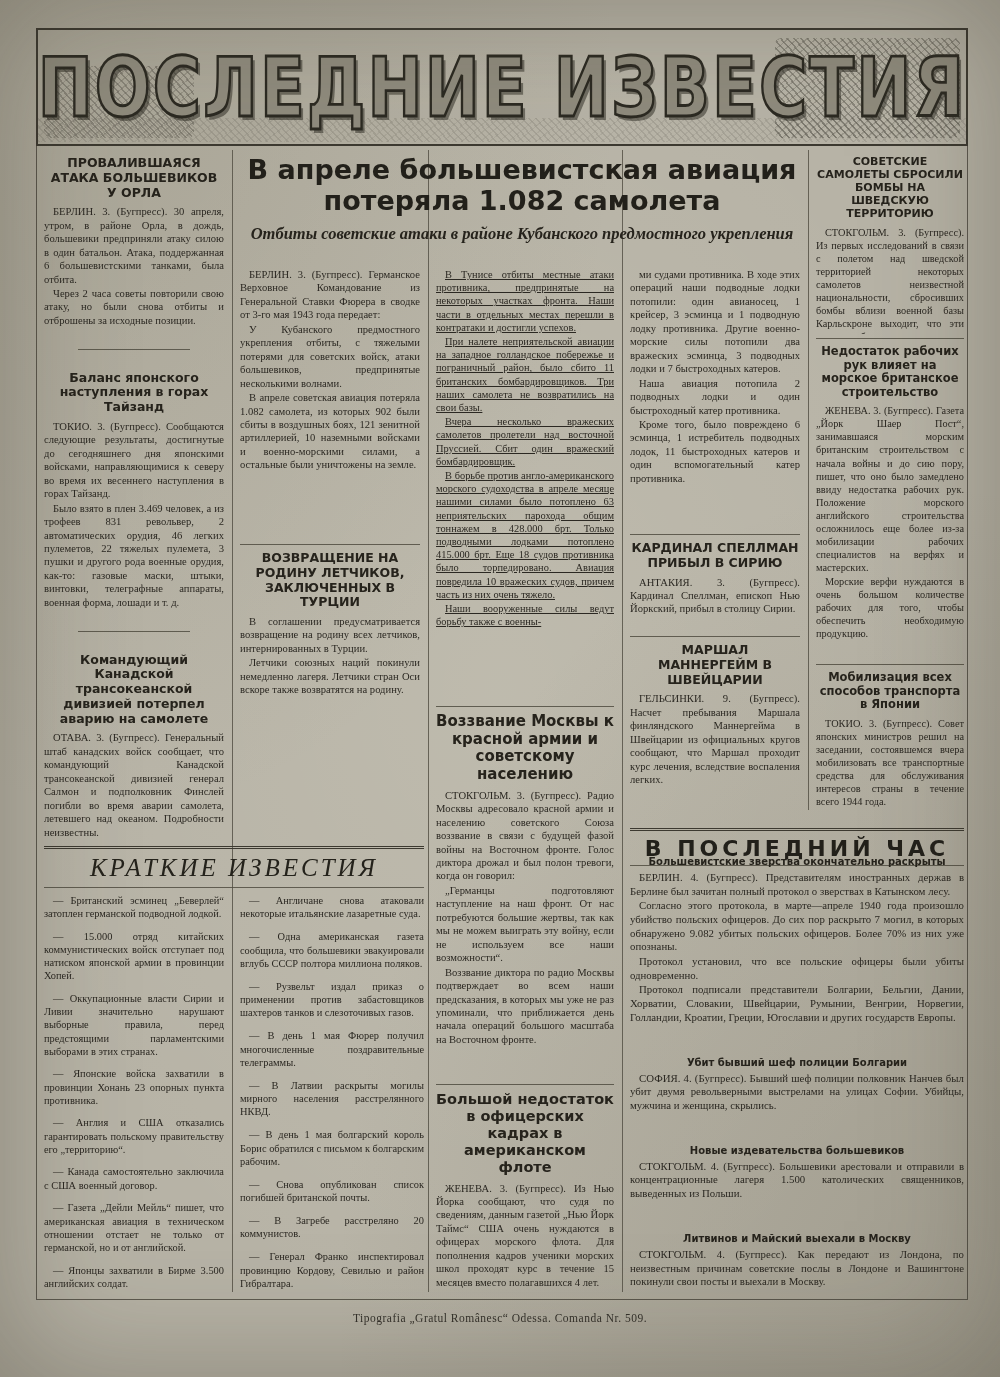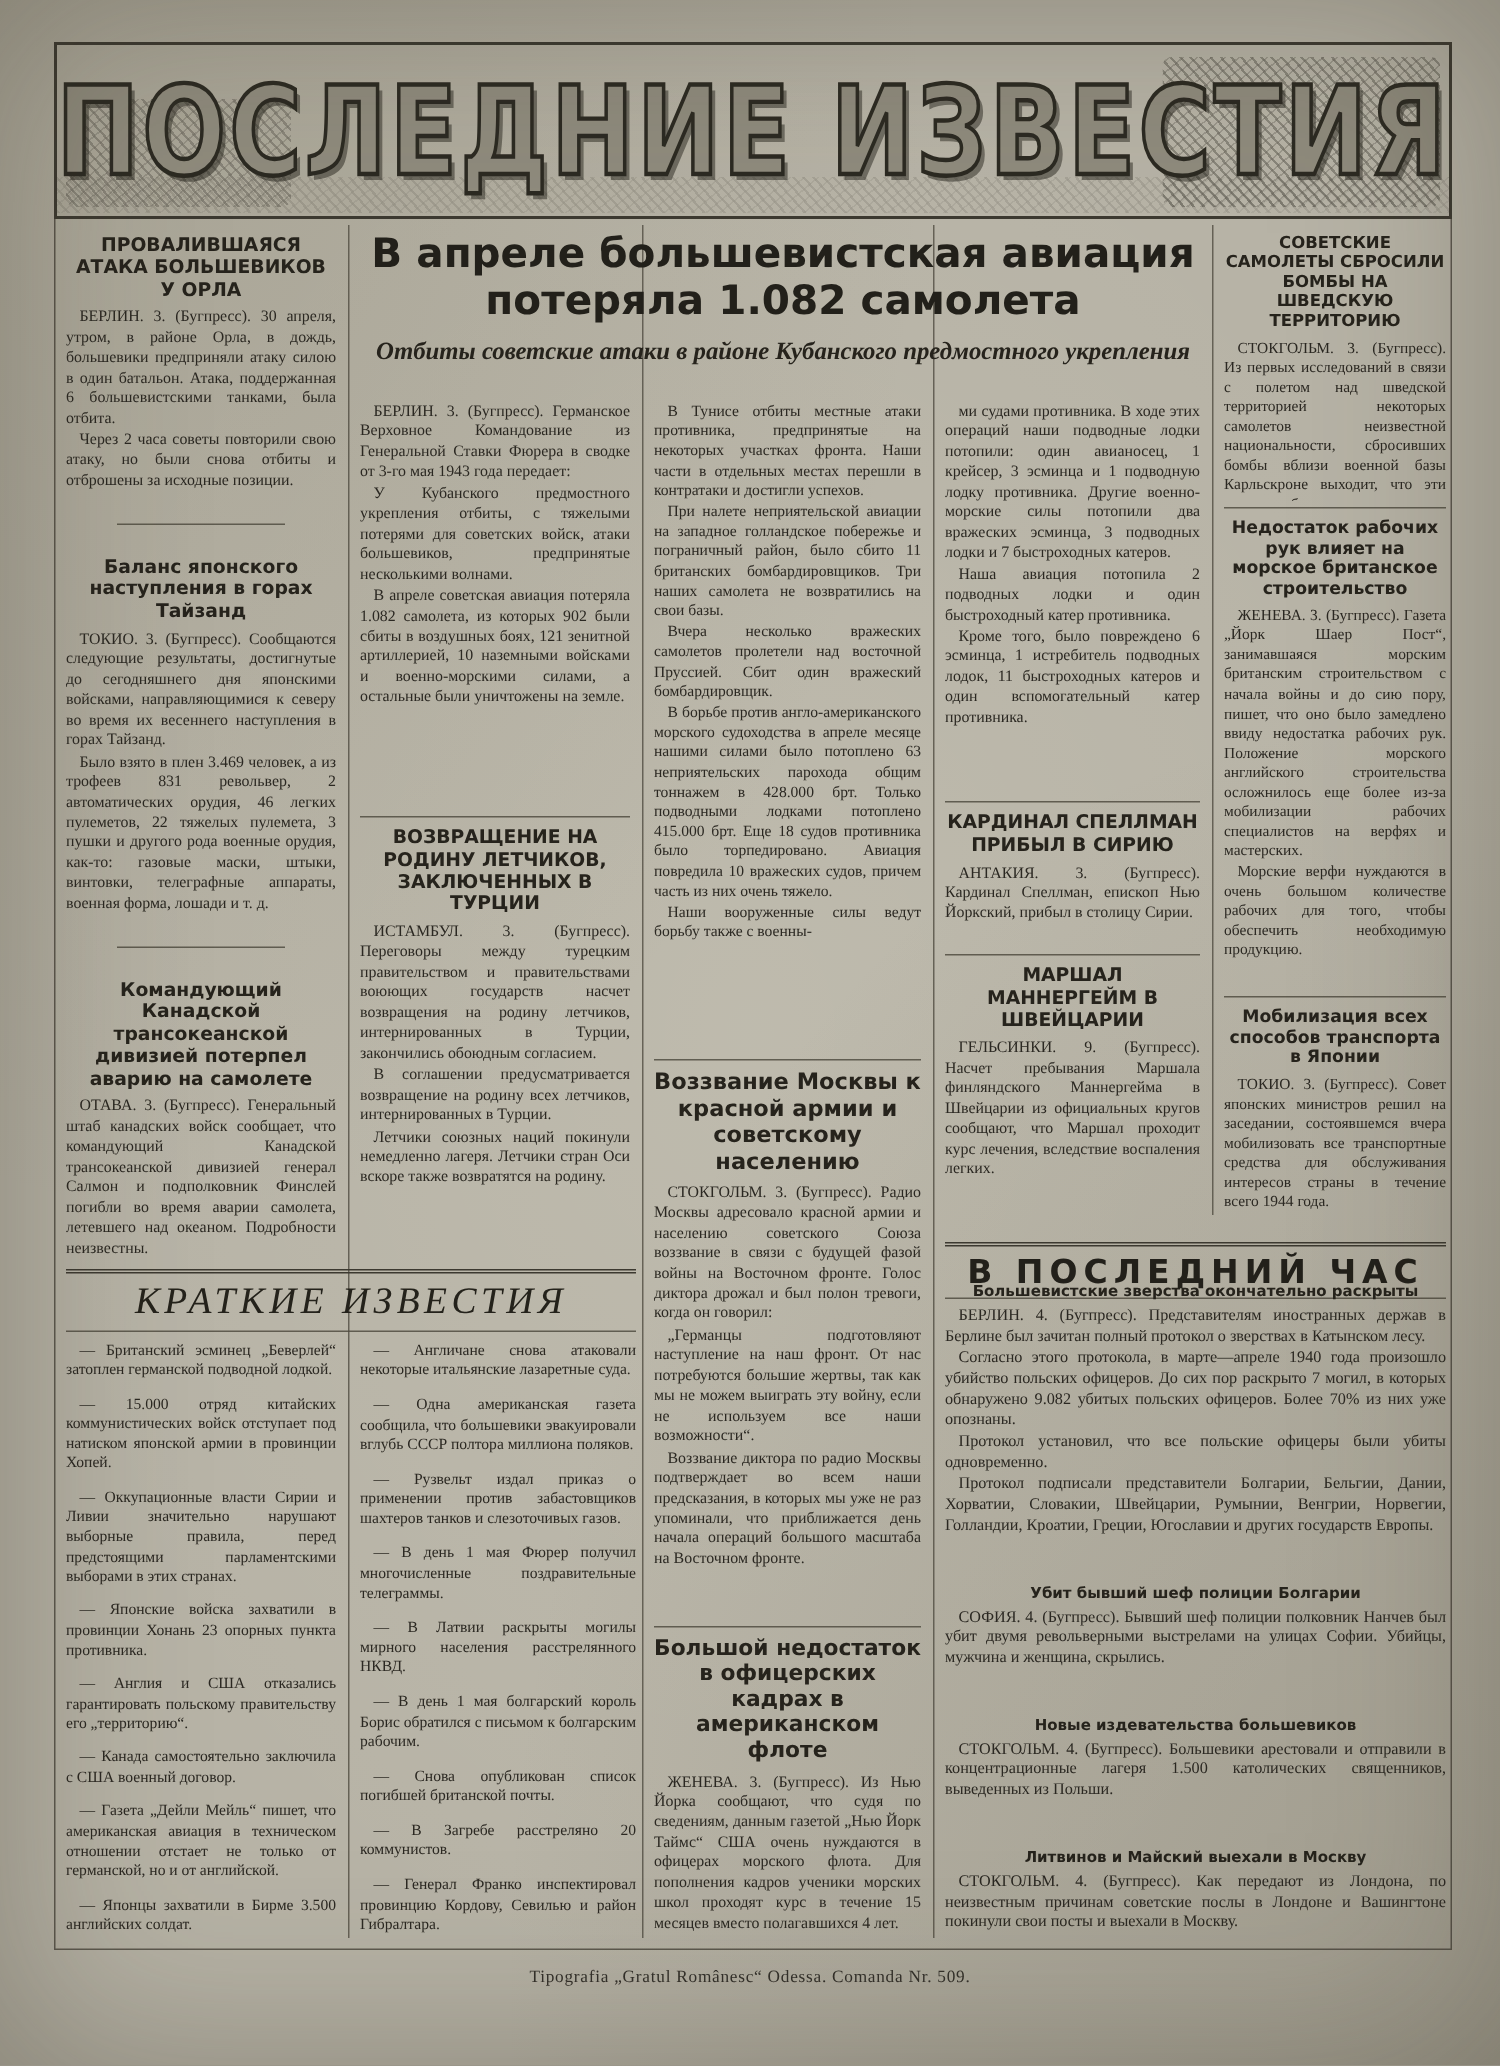--- a/index.html
+++ b/index.html
@@ -53,21 +53,21 @@
 
   
   .col1 { left:44px; top:156px; width:180px; height:684px; display:flex; flex-direction:column; justify-content:space-between; }
   .col1 .hd { font-size:12.5px; }
 
   
   .main-head { left:240px; top:154px; width:564px; height:112px; text-align:center; }
   .main-headline { font-family:"DejaVu Sans","Liberation Sans",sans-serif; font-weight:700; font-size:27px; line-height:1.16; color:#22201a; }
   .main-subhead { font-family:"Liberation Serif",serif; font-weight:700; font-style:italic; font-size:16.5px; line-height:1.22; margin-top:7px; color:#26231c; }
   .mc-left  { left:240px; top:268px; width:180px; height:272px; }
-  .mc-mid   { left:436px; top:268px; width:178px; height:434px; }
+  .mc-mid   { left:436px; top:268px; width:178px; height:434px;text-decoration:underline; }
   .mc-mid .body { font-size:10.4px; }
   .mc-right { left:630px; top:268px; width:170px; height:262px; }
 
   .turkey    { left:240px; top:544px; width:180px; height:296px; }
   .turkey .hd { font-size:12.5px; }
   .moscow    { left:436px; top:706px; width:178px; height:374px; }
   .moscow .hd { font-size:15px; }
   .officer   { left:436px; top:1084px; width:178px; height:206px; }
   .officer .hd { font-size:14.5px; }
   .spellman  { left:630px; top:534px; width:170px; height:98px; }
@@ -167,21 +167,20 @@
     <div class="body">
         <p>ми судами противника. В ходе этих операций наши подводные лодки потопили: один авианосец, 1 крейсер, 3 эсминца и 1 подводную лодку противника. Другие военно-морские силы потопили два вражеских эсминца, 3 подводных лодки и 7 быстроходных катеров.</p>
         <p>Наша авиация потопила 2 подводных лодки и один быстроходный катер противника.</p>
         <p>Кроме того, было повреждено 6 эсминца, 1 истребитель подводных лодок, 11 быстроходных катеров и один вспомогательный катер противника.</p>
       </div>
   </section>
 
   <section class="region turkey ruled">
     <h2 class="hd">ВОЗВРАЩЕНИЕ НА РОДИНУ ЛЕТЧИКОВ, ЗАКЛЮЧЕННЫХ В ТУРЦИИ</h2>
     <div class="body">
-        <p>ИСТАМБУЛ. 3. (Бугпресс). Переговоры между турецким правительством и правительствами воюющих государств насчет возвращения на родину летчиков, интернированных в Турции, закончились обоюдным согласием.</p>
         <p>В соглашении предусматривается возвращение на родину всех летчиков, интернированных в Турции.</p>
         <p>Летчики союзных наций покинули немедленно лагеря. Летчики стран Оси вскоре также возвратятся на родину.</p>
       </div>
   </section>
 
   <section class="region moscow ruled">
     <h2 class="hd">Воззвание Москвы к красной армии и советскому населению</h2>
     <div class="body">
         <p>СТОКГОЛЬМ. 3. (Бугпресс). Радио Москвы адресовало красной армии и населению советского Союза воззвание в связи с будущей фазой войны на Восточном фронте. Голос диктора дрожал и был полон тревоги, когда он говорил:</p>
         <p>„Германцы подготовляют наступление на наш фронт. От нас потребуются большие жертвы, так как мы не можем выиграть эту войну, если не используем все наши возможности“.</p>

